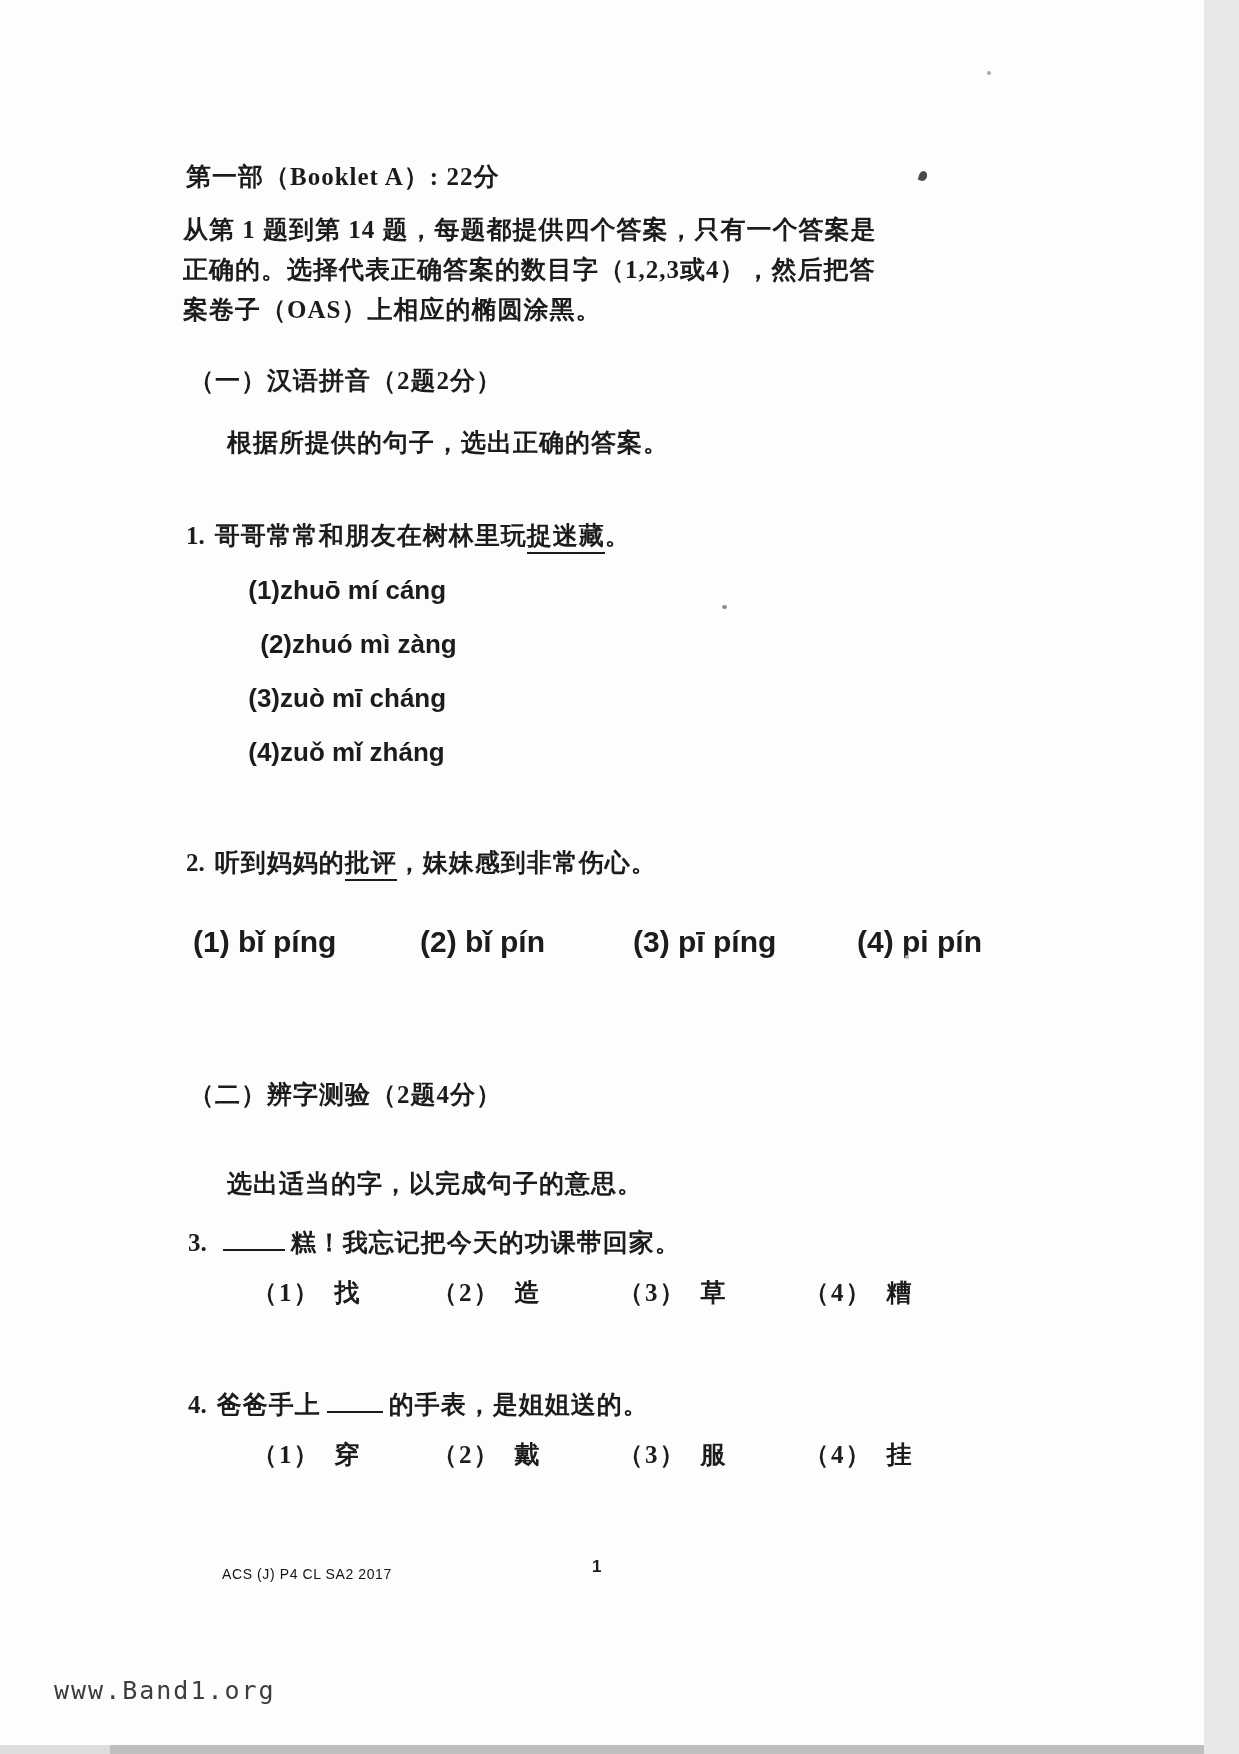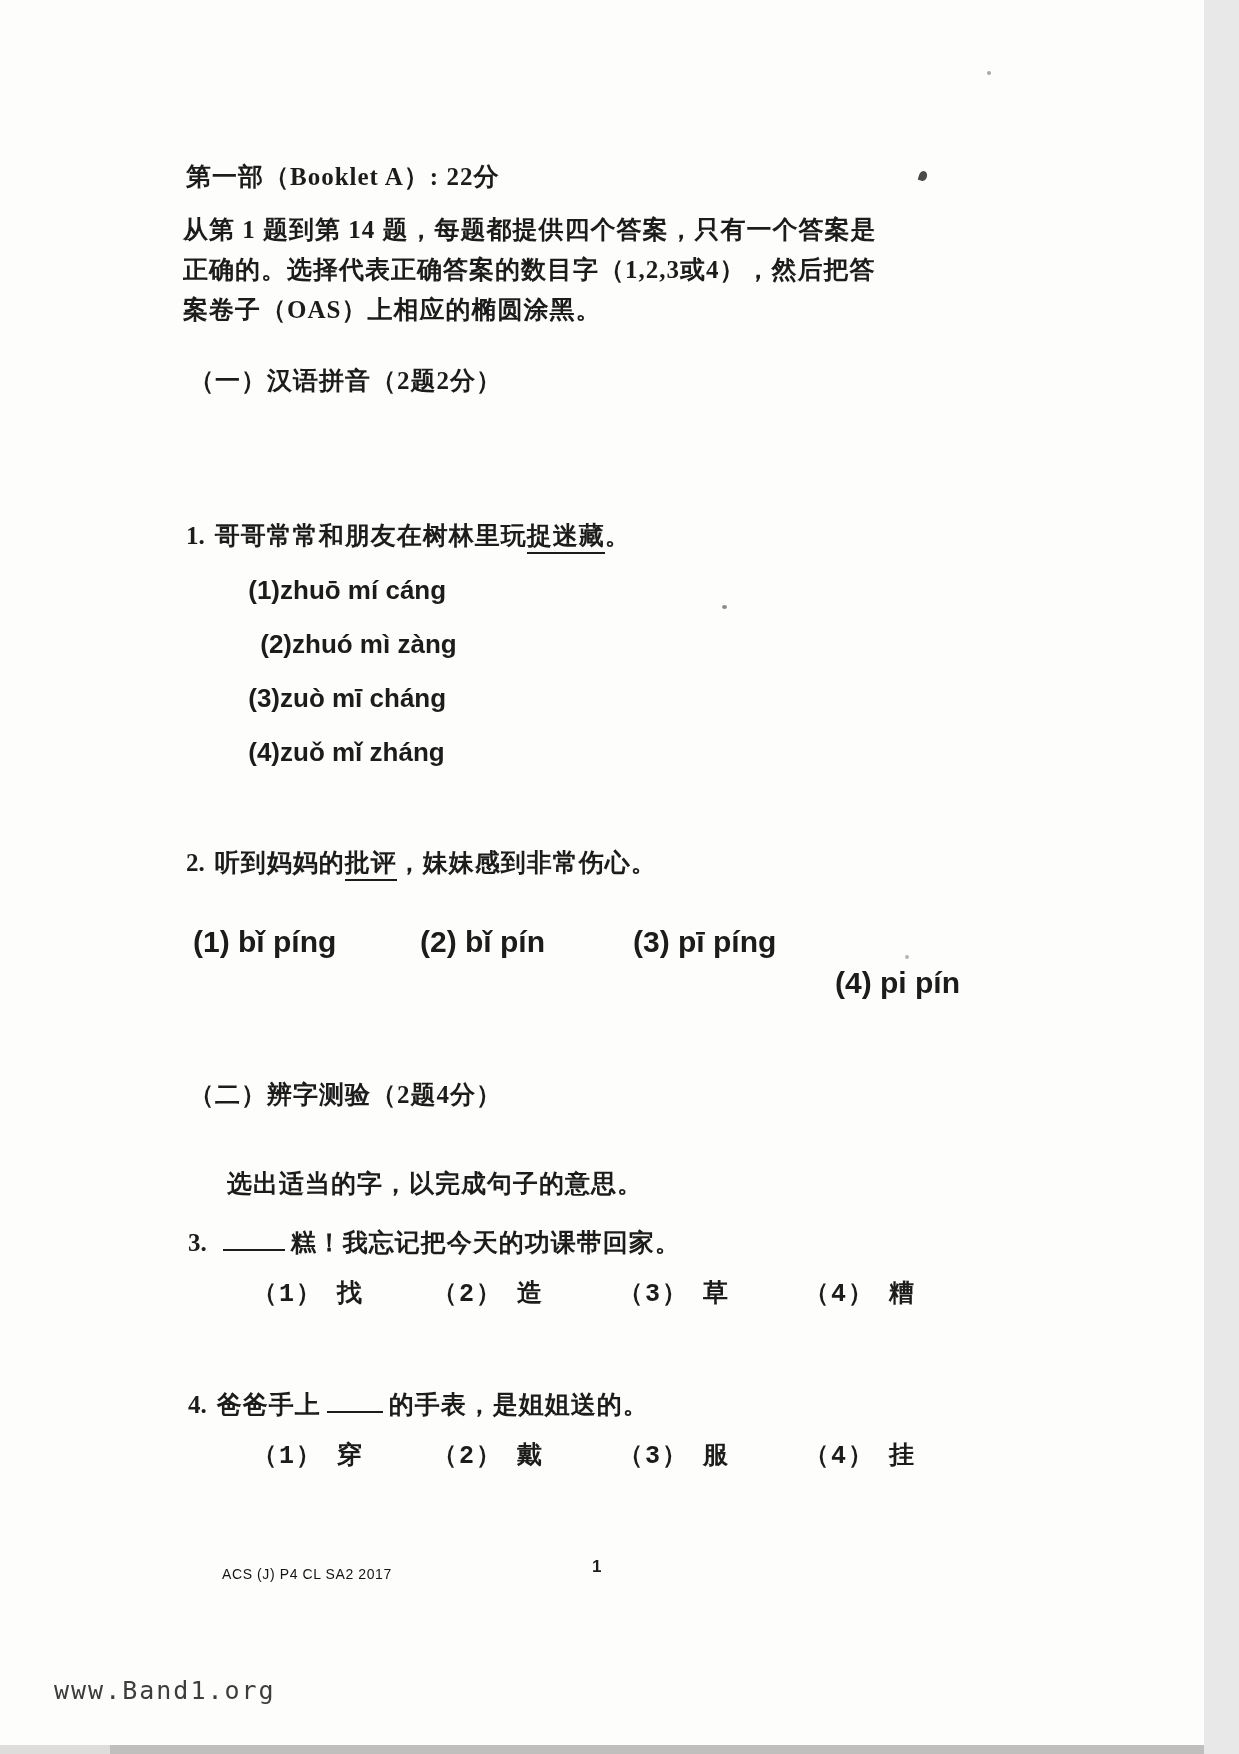--- a/index.html
+++ b/index.html
@@ -32,24 +32,24 @@
   
   .q1-opts{left:218px;top:575px;width:420px;}
   .q1-opt{position:absolute;left:0;white-space:nowrap;
     font-family:"Liberation Sans","DejaVu Sans",sans-serif;font-weight:bold;font-size:26px;text-align:right;}
   .q1-opt .on{display:inline-block;width:62px;letter-spacing:0;}
   .r0{top:0;}.r1{top:54px;margin-left:12px;}.r2{top:108px;}.r3{top:162px;}
 
   
   .q2-opt{position:absolute;top:925px;white-space:nowrap;
     font-family:"Liberation Sans","DejaVu Sans",sans-serif;font-weight:bold;font-size:30px;}
-  .q2-o0{left:193px;}.q2-o1{left:420px;}.q2-o2{left:633px;}.q2-o3{left:835px;margin-top:41px;}
+  .q2-o0{left:193px;}.q2-o1{left:420px;}.q2-o2{left:633px;}.q2-o3{left:857px;}
 
   
-  .char-opt{position:absolute;white-space:nowrap;font-weight:bold;font-size:25px;font-family:Liberation Mono, monospace;}
+  .char-opt{position:absolute;white-space:nowrap;font-weight:bold;font-size:25px;}
   .char-opt .on{margin-right:14px;letter-spacing:2px;}
   .q3row{top:1276px;}
   .q4row{top:1438px;}
   .c0{left:252px;}.c1{left:432px;}.c2{left:618px;}.c3{left:796px;margin-left:8px;}
 
   
   .doc-code{left:222px;top:1566px;font-family:"Liberation Sans","DejaVu Sans",sans-serif;
     font-weight:normal;font-size:14px;letter-spacing:0.6px;color:#141414;}
   .page-num{left:592px;top:1557px;font-family:"Liberation Sans","DejaVu Sans",sans-serif;
     font-weight:bold;font-size:17px;}
@@ -72,20 +72,21 @@
 
   <div class="abs cn title">第一部（Booklet A）: 22分</div>
 
   <div class="abs cn intro">
     <div>从第 1 题到第 14 题，每题都提供四个答案，只有一个答案是</div>
     <div>正确的。选择代表正确答案的数目字（1,2,3或4），然后把答</div>
     <div>案卷子（OAS）上相应的椭圆涂黑。</div>
   </div>
 
   <div class="abs cn sec1-head">（一）汉语拼音（2题2分）</div>
+  <div class="abs cn sec1-instr">根据所提供的句子，选出正确的答案。</div>
 
   <div class="abs cn q1-stem">
     <span class="qnum">1.</span><span>哥哥常常和朋友在树林里玩</span><span class="ul">捉迷藏</span><span>。</span>
   </div>
 
   <div class="abs q1-opts">
     <div class="q1-opt r0">
       <span class="on">(1)</span><span>zhuō mí cáng</span>
     </div>
     <div class="q1-opt r1">

